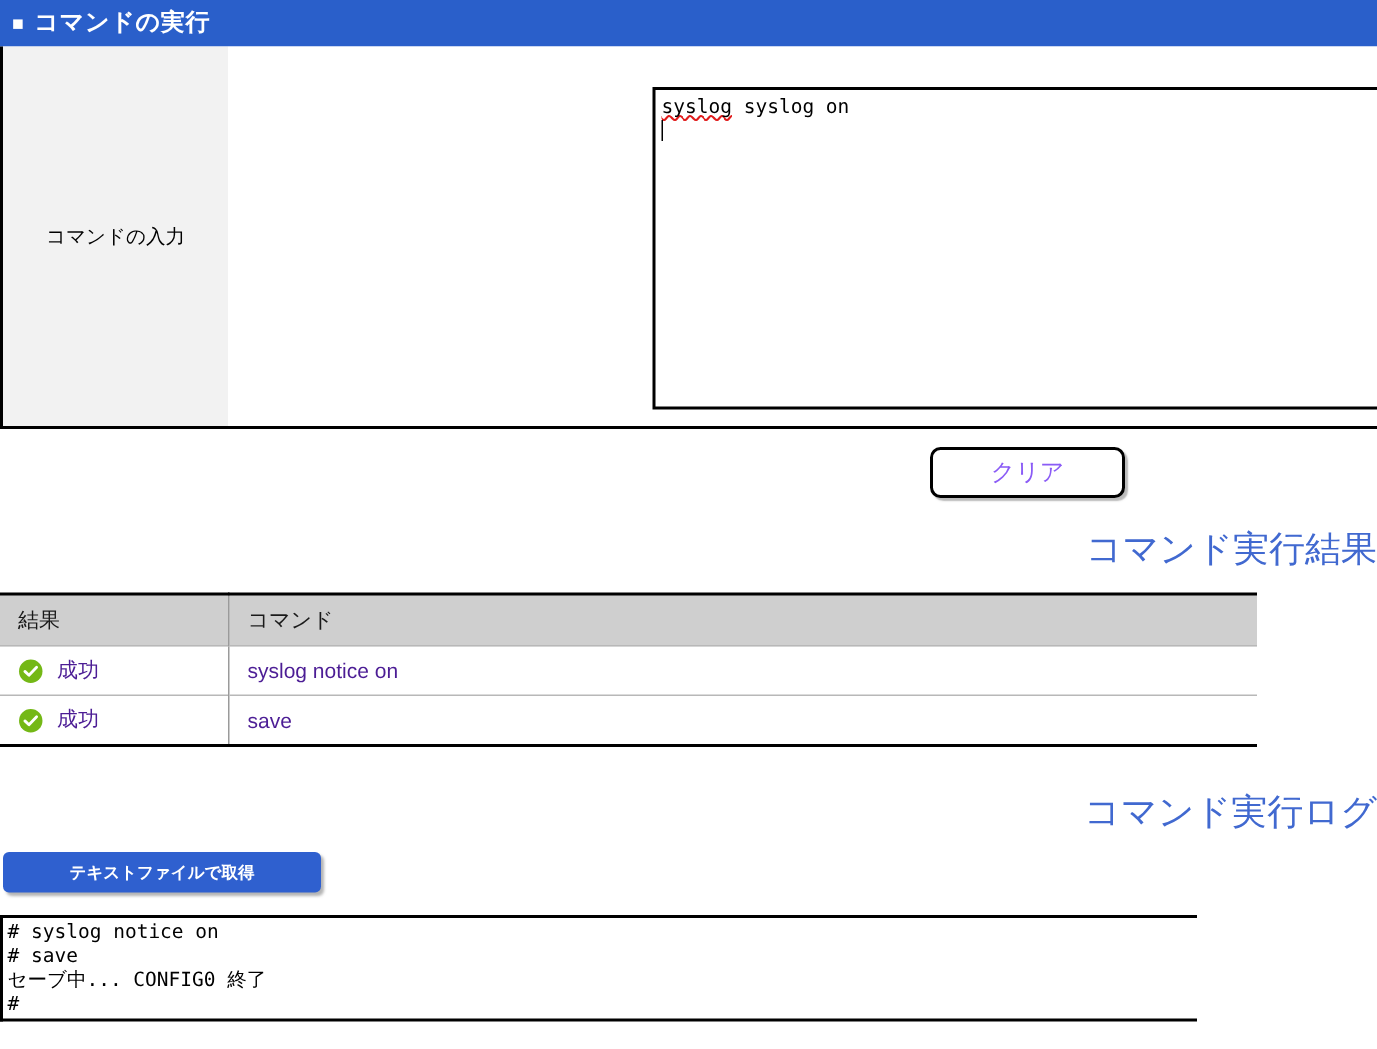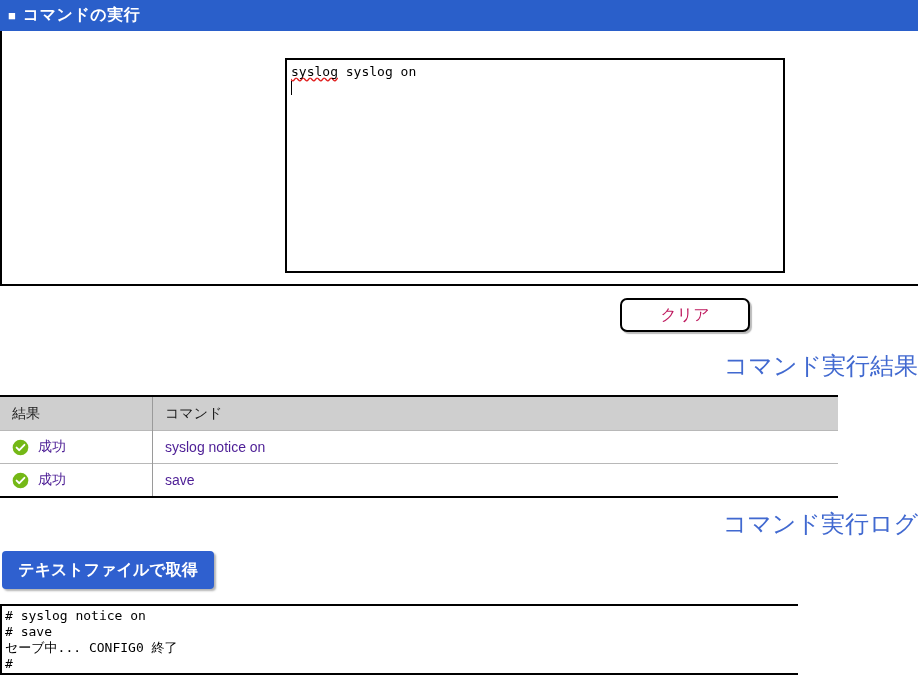--- a/index.html
+++ b/index.html
@@ -105,21 +105,21 @@
     height: 60px;
     position: relative;
   }
   .btn-oval {
     position: absolute;
     top: 12px;
     height: 34px;
     border: 2px solid #000000;
     border-radius: 7px;
     background: #ffffff;
-    color: #be185d;
+    color: #8b5cf6;
     font-size: 16px;
     display: flex;
     align-items: center;
     justify-content: center;
     box-shadow: 2px 2px 1px rgba(120,120,120,0.5);
     box-sizing: border-box;
     cursor: pointer;
   }
   .btn-clear { left: 620px; width: 130px; }
   .btn-exec  { left: 780px; width: 110px; }
@@ -171,32 +171,32 @@
     gap: 9px;
   }
   .ok-icon {
     width: 17px;
     height: 17px;
     flex: 0 0 17px;
     display: block;
   }
 
   
-  .heading-log { margin-top: 10px; }
+  .heading-log { margin-top: 27px; }
   .btn-download {
     margin-top: 11px;
     margin-left: 2px;
     display: inline-flex;
     align-items: center;
     justify-content: center;
     width: 212px;
-    height: 38px;
+    height: 27px;
     background: #2f60cf;
     color: #ffffff;
-    font-size: 16px;
+    font-size: 11px;
     font-weight: bold;
     border: none;
     border-radius: 4px;
     box-shadow: 2px 2px 2px rgba(130,130,130,0.6);
     cursor: pointer;
     font-family: "Liberation Sans", "DejaVu Sans", sans-serif;
   }
   .log-box {
     margin-top: 15px;
     width: 798px;
@@ -221,20 +221,23 @@
 
 
 
 <div class="titlebar">
   <span class="titlebar-bullet">■</span>
   <span class="titlebar-text">コマンドの実行</span>
 </div>
 
 
 <div class="form-row">
+  <div class="form-label-cell">
+    <span class="form-label-text">コマンドの入力</span>
+  </div>
   <div class="form-field-cell">
     <div class="ta-wrap">
       <div class="ta-line1"><span class="misspell">syslog</span><span> syslog on</span></div>
       <div><span class="ta-caret"></span></div>
     </div>
   </div>
 </div>
 
 <div class="divider"></div>
 

